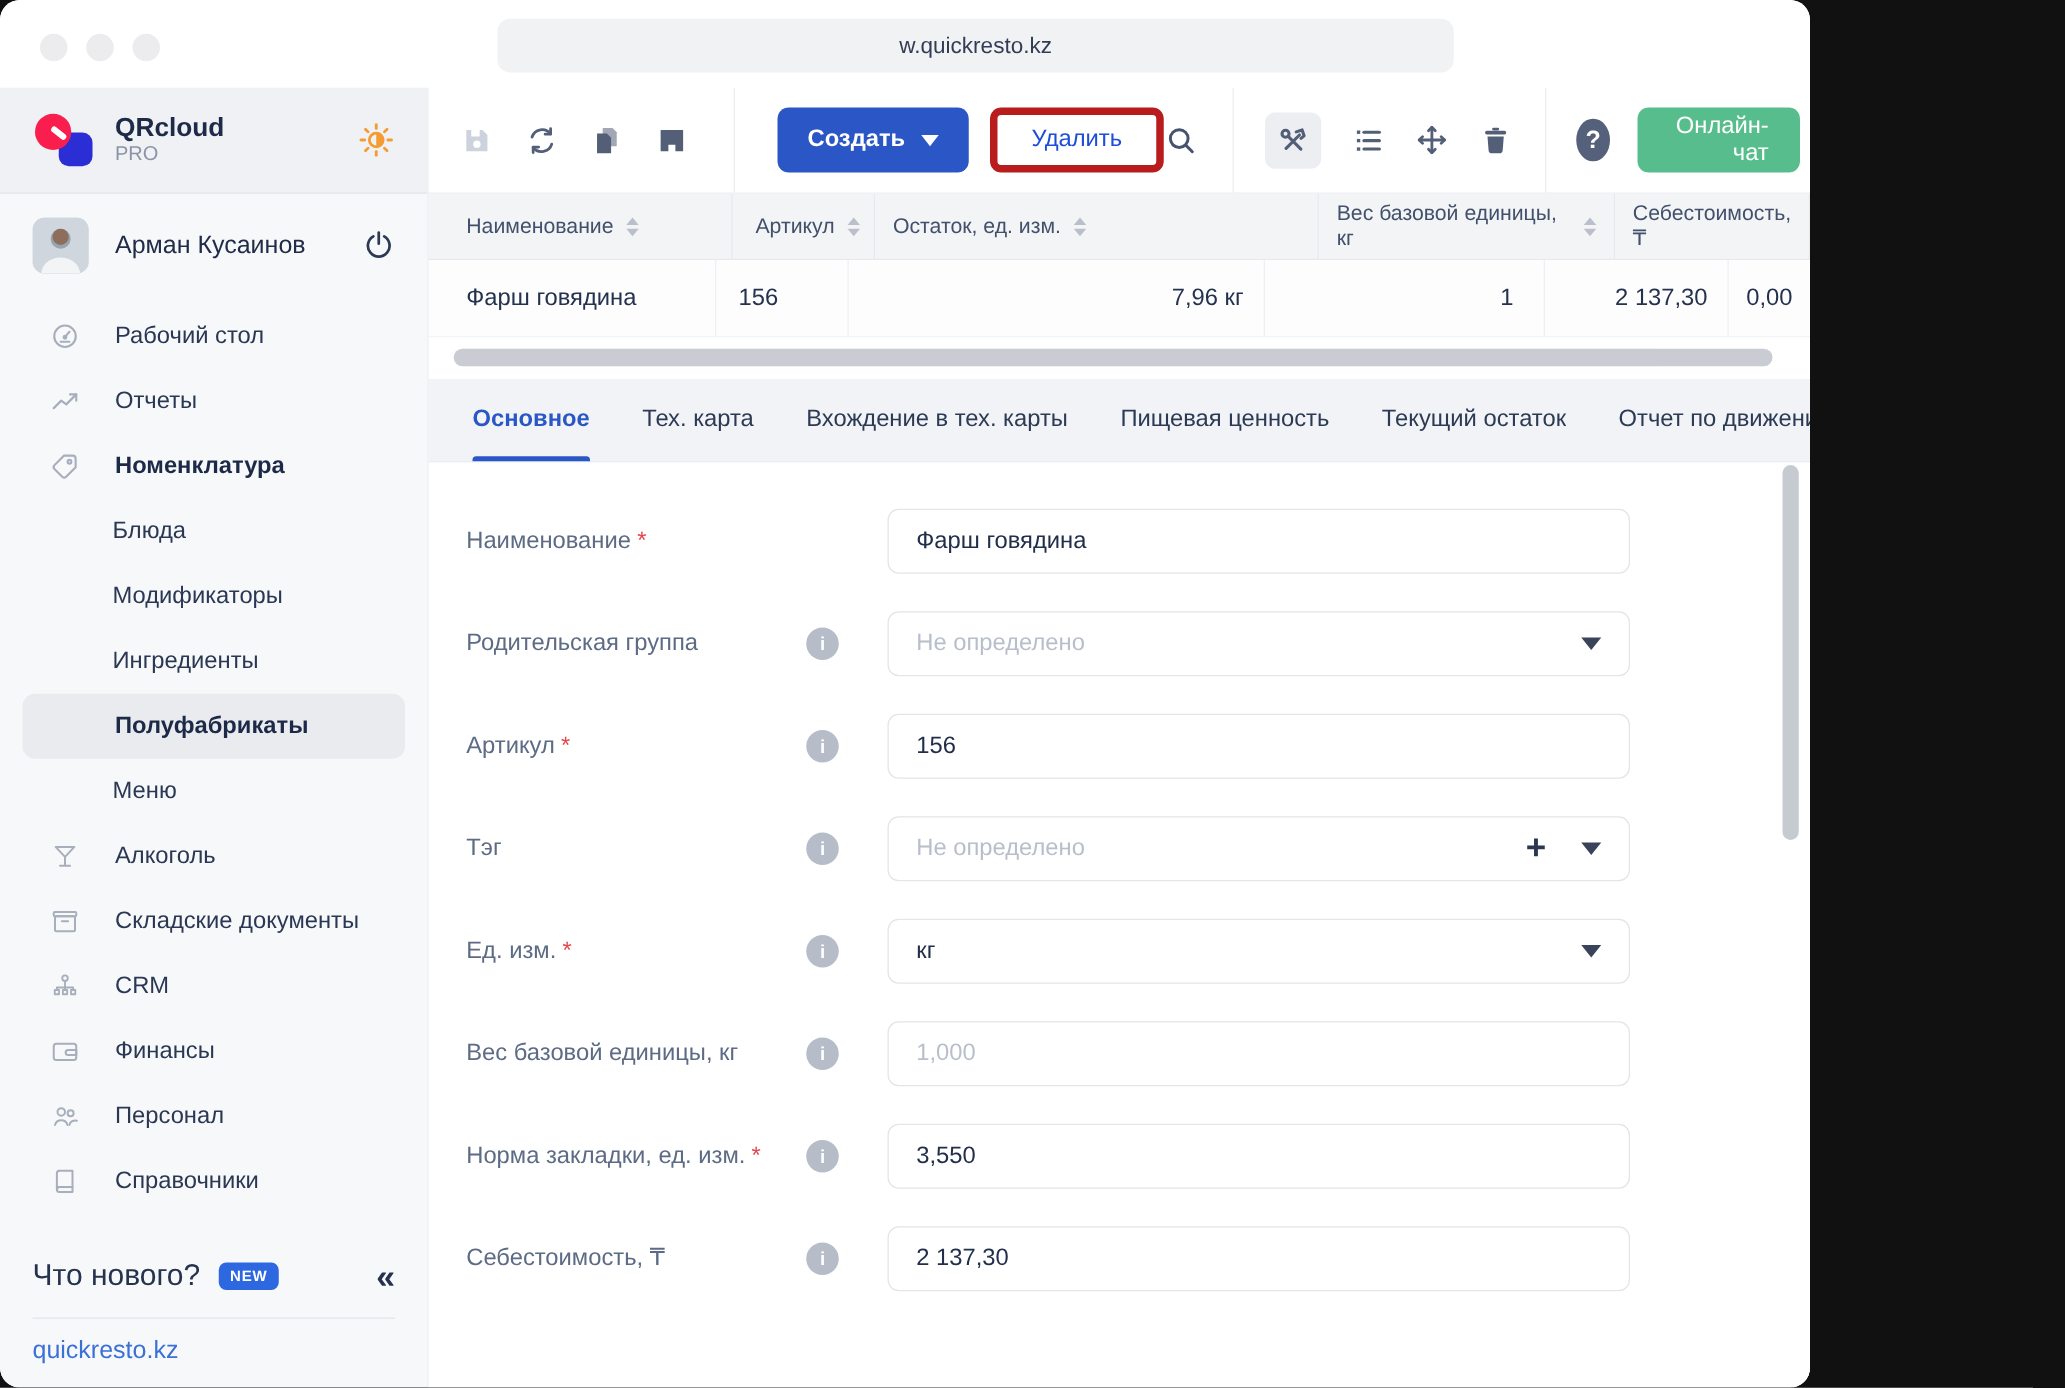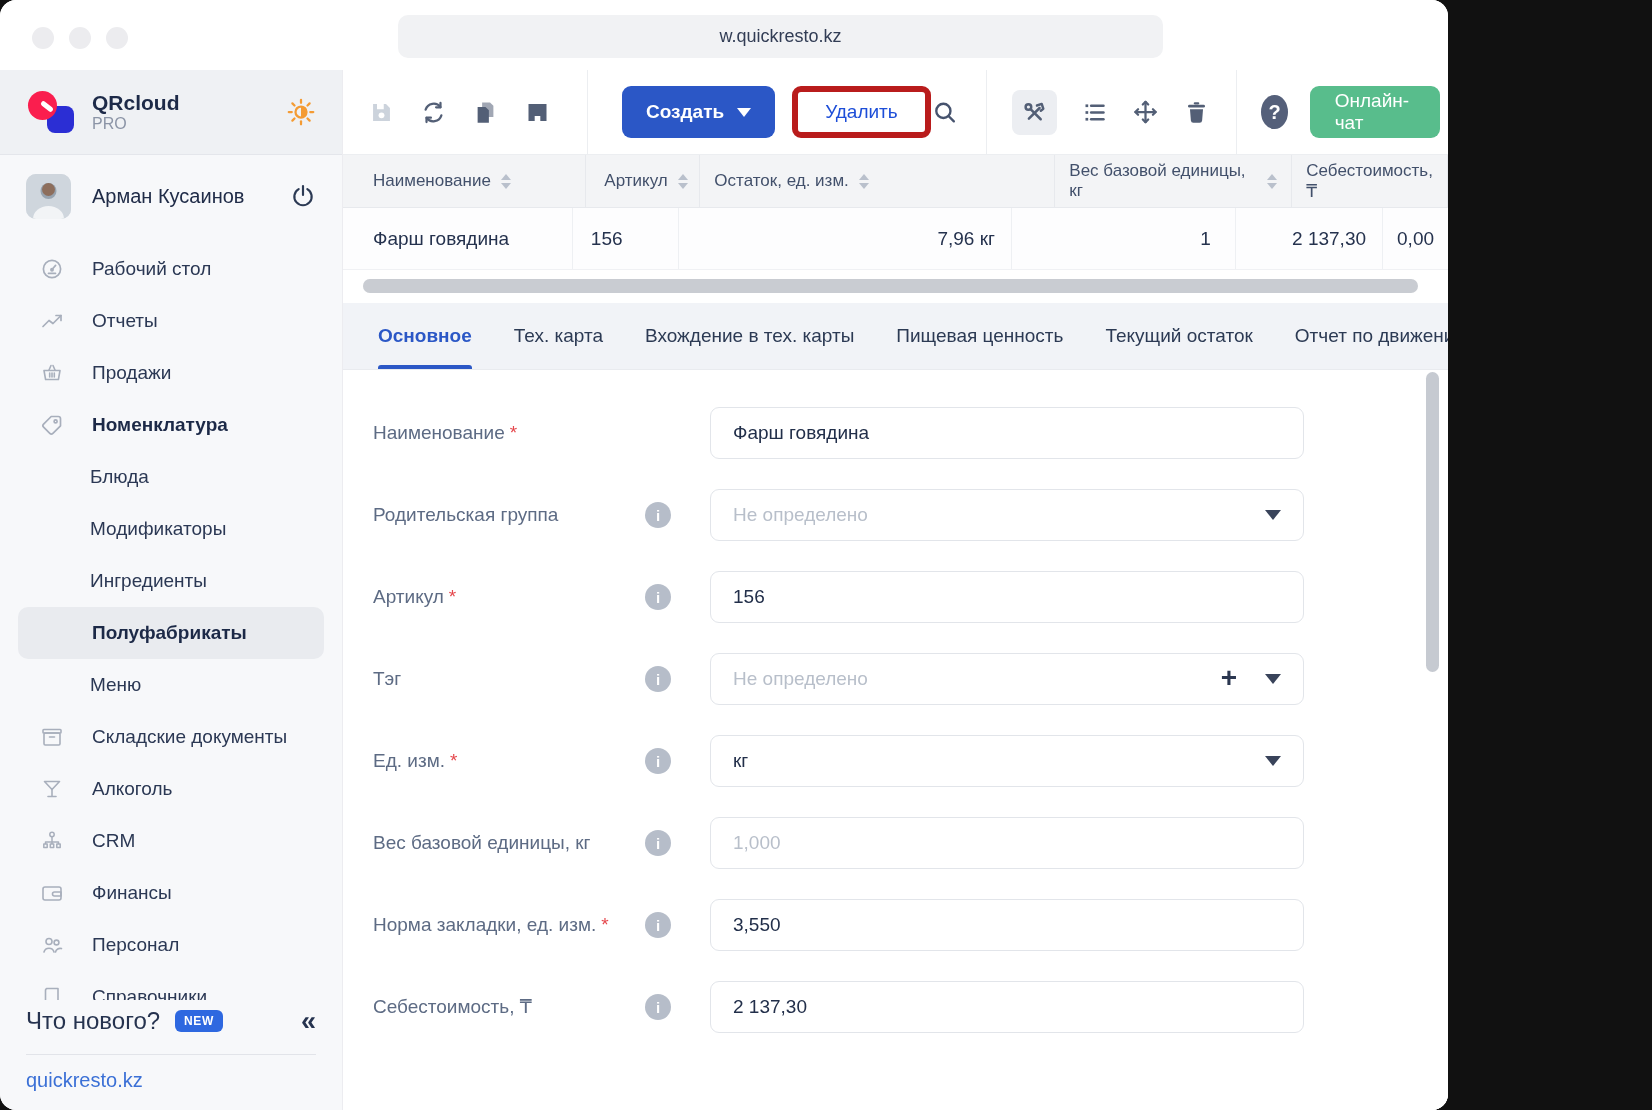--- a/index.html
+++ b/index.html
@@ -42,21 +42,21 @@
   .whats-new{display:flex;align-items:center;height:42px;}
   .wn-label{font-size:24px;color:#26334f;}
   .new-badge{margin-left:15px;background:#2e68e0;color:#fff;font-size:12px;font-weight:700;letter-spacing:.6px;border-radius:6px;padding:4px 9px;}
   .collapse{margin-left:auto;font-size:27px;font-weight:700;color:#26334f;line-height:1;}
   .sb-div{height:1px;background:#e2e4e9;margin:12px 0 12px;}
   .site-link{font-size:20px;color:#3b70d6;padding:2px 0 8px;}
 
   
   .main{flex:1;display:flex;flex-direction:column;min-width:0;background:#fff;}
 
-  .toolbar{flex:0 0 85px;display:flex;align-items:center;border-bottom:1px solid #eceef1;}
+  .toolbar{flex:0 0 85px;display:flex;align-items:center;border-bottom:1px solid #eceef1;text-align:right;}
   .tb-group-left{height:100%;display:flex;align-items:center;gap:25px;padding:0 36px 0 25px;border-right:1px solid #eceef1;}
   .tb-ic{width:27px;height:27px;color:#535f76;display:flex;align-items:center;justify-content:center;}
   .tb-ic.disabled{color:#ccd3dc;}
   .btn{height:52px;border-radius:9px;display:flex;align-items:center;font-size:19px;}
   .btn-create{margin-left:34px;background:#2b57c6;color:#fff;font-weight:700;padding:0 24px;gap:13px;}
   .caret-w{width:0;height:0;border-left:7px solid transparent;border-right:7px solid transparent;border-top:9px solid #fff;}
   .btn-delete{margin-left:17px;background:#fff;border:6px solid #b91c1c;color:#1d4ed8;padding:0 27px;}
   .tb-spacer{flex:1;}
   .search-ic{color:#46536e;margin-right:28px;}
   .v-div{width:1px;height:100%;background:#eceef1;}
@@ -190,32 +190,20 @@
         <div class="mi">
           <span class="ic">
             <svg width="24" height="24" viewBox="0 0 24 24" fill="none" stroke="currentColor" stroke-width="1.7" stroke-linecap="round" stroke-linejoin="round">
               <path d="M3 17.5 L9 11.5 L13 14.5 L21 6.5"></path>
                 <path d="M16 6.5 H21 V11.5"></path>
                 <path d="M3 20.5 H21" opacity="0"></path>
             </svg>
             </span>
           <span>Отчеты</span>
         </div>
-        <div class="mi">
-          <span class="ic">
-            <svg width="24" height="24" viewBox="0 0 24 24" fill="none" stroke="currentColor" stroke-width="1.6" stroke-linecap="round" stroke-linejoin="round">
-              <path d="M4 9.5 H20 L18.4 18.5 H5.6 Z"></path>
-                <path d="M9 9 L11 4.5 M15 9 L13 4.5"></path>
-                <line x1="9.7" y1="12" x2="9.7" y2="16"></line>
-                <line x1="12" y1="12" x2="12" y2="16"></line>
-                <line x1="14.3" y1="12" x2="14.3" y2="16"></line>
-            </svg>
-            </span>
-          <span>Продажи</span>
-        </div>
         <div class="mi section">
           <span class="ic">
             <svg width="24" height="24" viewBox="0 0 24 24" fill="none" stroke="currentColor" stroke-width="1.7" stroke-linejoin="round">
               <path d="M11.2 3.5 H18.2 A2.3 2.3 0 0 1 20.5 5.8 V12.8 L12.9 20.4 A2.2 2.2 0 0 1 9.8 20.4 L3.6 14.2 A2.2 2.2 0 0 1 3.6 11.1 Z"></path>
                 <circle cx="15.6" cy="8.4" r="1.5"></circle>
             </svg>
             </span>
           <span>Номенклатура</span>
         </div>
         <div class="mi sub">
@@ -225,40 +213,40 @@
           <span>Модификаторы</span>
         </div>
         <div class="mi sub">
           <span>Ингредиенты</span>
         </div>
         <div class="mi sub active">
           <span>Полуфабрикаты</span>
         </div>
         <div class="mi sub">
           <span>Меню</span>
+        </div>
+        <div class="mi">
+          <span class="ic">
+            <svg width="24" height="24" viewBox="0 0 24 24" fill="none" stroke="currentColor" stroke-width="1.6" stroke-linecap="round" stroke-linejoin="round">
+              <path d="M4.5 4.5 H19.5 L12 12.5 Z"></path>
+                <line x1="12" y1="12.5" x2="12" y2="19"></line>
+                <line x1="8" y1="19.5" x2="16" y2="19.5"></line>
+            </svg>
+            </span>
+          <span>Алкоголь</span>
         </div>
         <div class="mi">
           <span class="ic">
             <svg width="24" height="24" viewBox="0 0 24 24" fill="none" stroke="currentColor" stroke-width="1.6" stroke-linejoin="round">
               <rect x="4" y="8" width="16" height="12" rx="1.2"></rect>
                 <rect x="3" y="4.5" width="18" height="3.5" rx="0.8"></rect>
                 <line x1="9.5" y1="12" x2="14.5" y2="12" stroke-linecap="round"></line>
             </svg>
             </span>
           <span>Складские документы</span>
-        </div>
-        <div class="mi">
-          <span class="ic">
-            <svg width="24" height="24" viewBox="0 0 24 24" fill="none" stroke="currentColor" stroke-width="1.6" stroke-linecap="round" stroke-linejoin="round">
-              <path d="M4.5 4.5 H19.5 L12 12.5 Z"></path>
-                <line x1="12" y1="12.5" x2="12" y2="19"></line>
-                <line x1="8" y1="19.5" x2="16" y2="19.5"></line>
-            </svg>
-            </span>
-          <span>Алкоголь</span>
         </div>
         <div class="mi">
           <span class="ic">
             <svg width="24" height="24" viewBox="0 0 24 24" fill="none" stroke="currentColor" stroke-width="1.5" stroke-linejoin="round">
               <circle cx="12" cy="5.5" r="2.2"></circle>
                 <path d="M12 7.7 V11.5 M5.5 15 V13 H18.5 V15 M12 11.5 V15"></path>
               <rect x="3.8" y="15" width="3.4" height="3.4"></rect>
                 <rect x="10.3" y="15" width="3.4" height="3.4"></rect>
                 <rect x="16.8" y="15" width="3.4" height="3.4"></rect>
             </svg>

